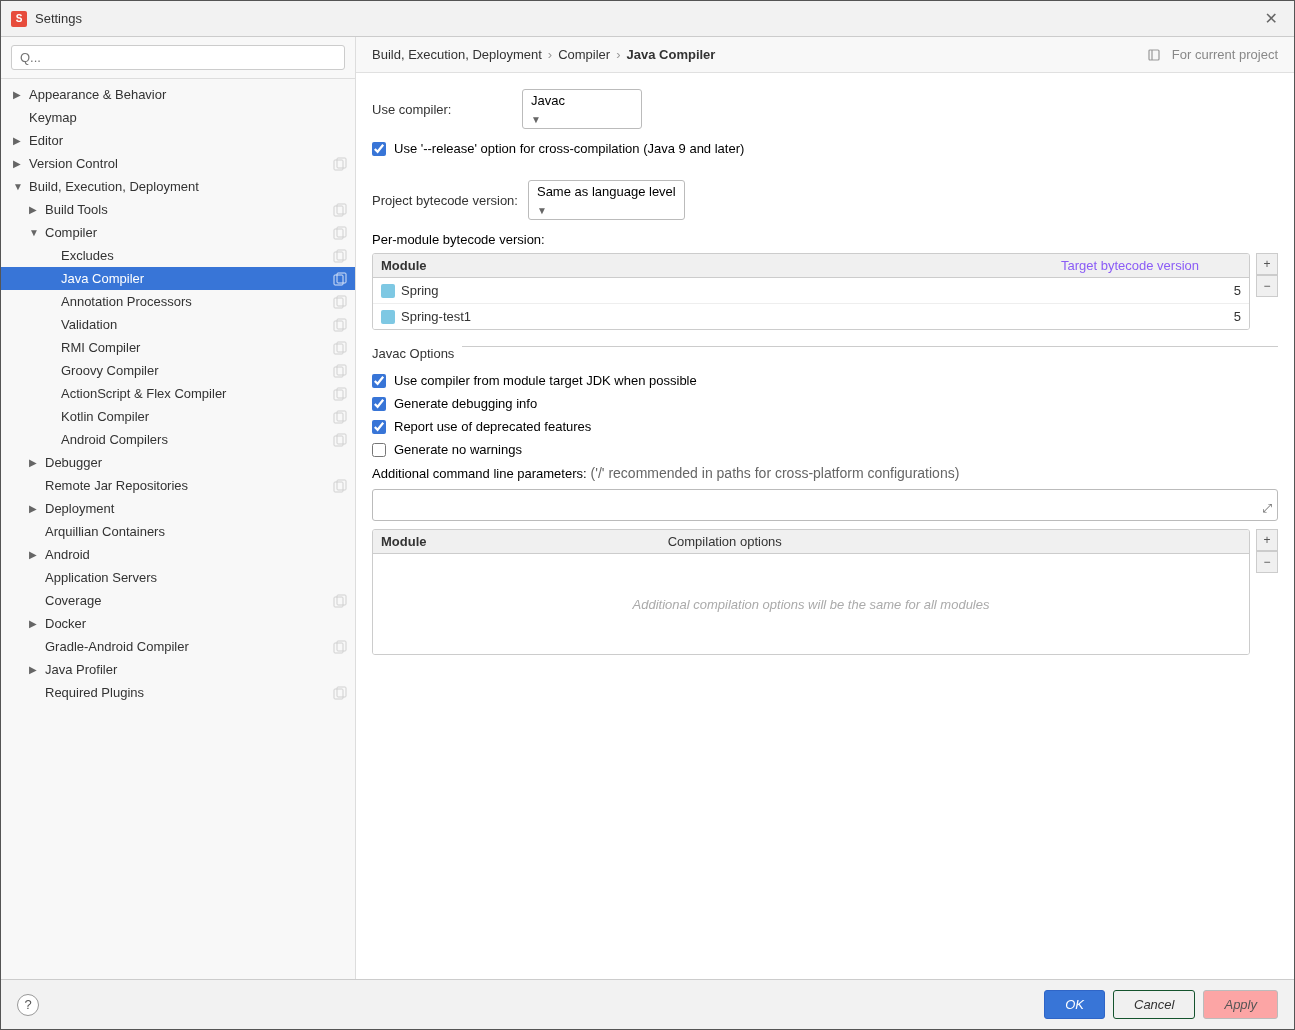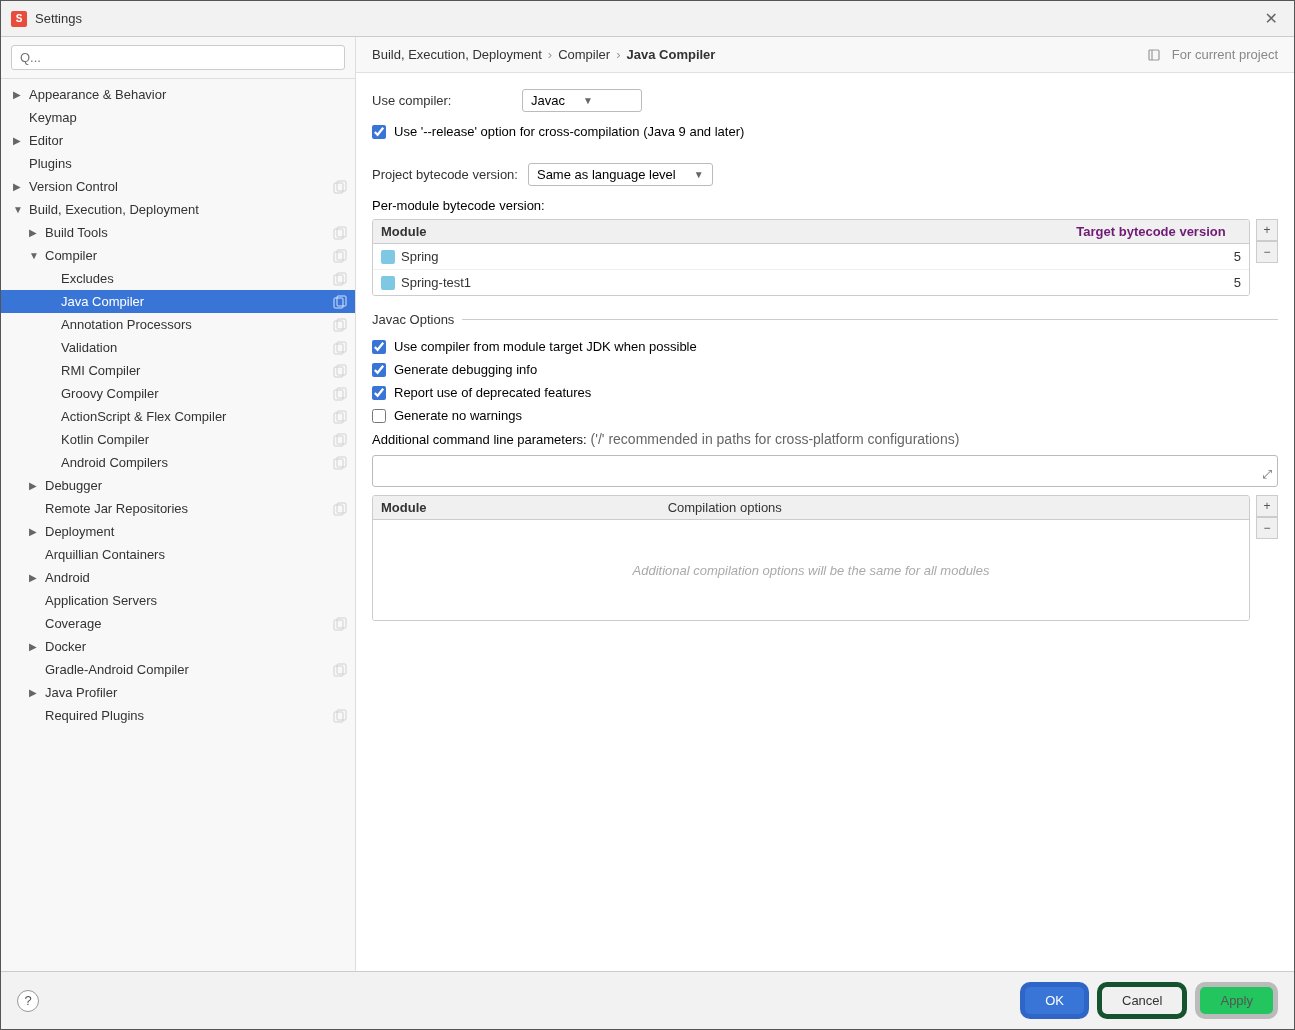--- a/index.html
+++ b/index.html
@@ -176,48 +176,49 @@
       margin-bottom: 12px;
     }
     
     .setting-label {
       color: #333;
       min-width: 140px;
     }
     
     .dropdown {
       display: flex;
-      align-items: center;
+      align-items: flex-start;
       border: 1px solid #bbb;
       border-radius: 3px;
       padding: 3px 8px;
       background: white;
       cursor: pointer;
       min-width: 120px;
-      gap: 18px;
+      gap: 6px;
+      flex-direction: column;
     }
     
     .dropdown-arrow { color: #666; font-size: 10px; }
     
     .checkbox-row {
       display: flex;
       align-items: center;
       gap: 8px;
       margin-bottom: 8px;
     }
     
     .checkbox-row input[type="checkbox"] {
       width: 14px;
       height: 14px;
       accent-color: #3875d7;
     }
     
     .section-divider {
       display: flex;
-      align-items: center;
+      align-items: flex-start;
       gap: 8px;
       margin: 16px 0 12px 0;
     }
     
     .section-title {
       font-size: 13px;
       color: #333;
       white-space: nowrap;
     }
     
@@ -235,21 +236,21 @@
     }
     
     .table-header {
       display: flex;
       background: #f0f0f0;
       border-bottom: 1px solid #ccc;
       padding: 4px 8px;
     }
     
     .th-module { flex: 1; color: #333; font-weight: 600; }
-    .th-version { width: 180px; text-align: center; color: #701a75; font-weight: 700; }
+    .th-version { width: 180px; text-align: left; color: #8b5cf6; font-weight: 400; }
     
     .table-body { background: white; }
     
     .table-row {
       display: flex;
       align-items: center;
       padding: 5px 8px;
       border-bottom: 1px solid #eee;
     }
     
@@ -380,39 +381,40 @@
       color: #555;
     }
     
     .bottom-right {
       display: flex;
       gap: 8px;
     }
     
     .btn {
       padding: 6px 20px;
-      border-radius: 10px;
-      border: 5px solid #14532d;
+      border-radius: 3px;
+      border: 1px solid #14532d;
       cursor: pointer;
       font-size: 13px;
+      font-style: italic;
     }
     
     .btn-primary {
       background: #3875d7;
       color: white;
       border-color: #2f65c7;
     }
     
     .btn-secondary {
       background: #f0f0f0;
       color: #333;
     }
     
     .btn-apply {
-      background: #22c55e;
+      background: #fca5a5;
       color: #555;
       border-color: #bbb;
     }
     
     
     ::-webkit-scrollbar { width: 8px; }
     ::-webkit-scrollbar-track { background: #f1f1f1; }
     ::-webkit-scrollbar-thumb { background: #ccc; border-radius: 4px; }
   </style>
 </head>
@@ -444,24 +446,20 @@
         <div class="tree-item">
           <span class="arrow"></span>
           <span class="label">Keymap</span>
         </div>
 
         <div class="tree-item">
           <span class="arrow">▶</span>
           <span class="label">Editor</span>
         </div>
 
-        <div class="tree-item">
-          <span class="arrow"></span>
-          <span class="label">Plugins</span>
-        </div>
 
         <div class="tree-item">
           <span class="arrow">▶</span>
           <span class="label">Version Control</span>
           <svg class="copy-icon" viewBox="0 0 14 14">
               <rect x="1" y="3" width="9" height="10" rx="1" fill="none" stroke="#aaa" stroke-width="1"></rect>
               <rect x="4" y="1" width="9" height="10" rx="1" fill="none" stroke="#aaa" stroke-width="1"></rect>
             </svg>
         </div>
 

